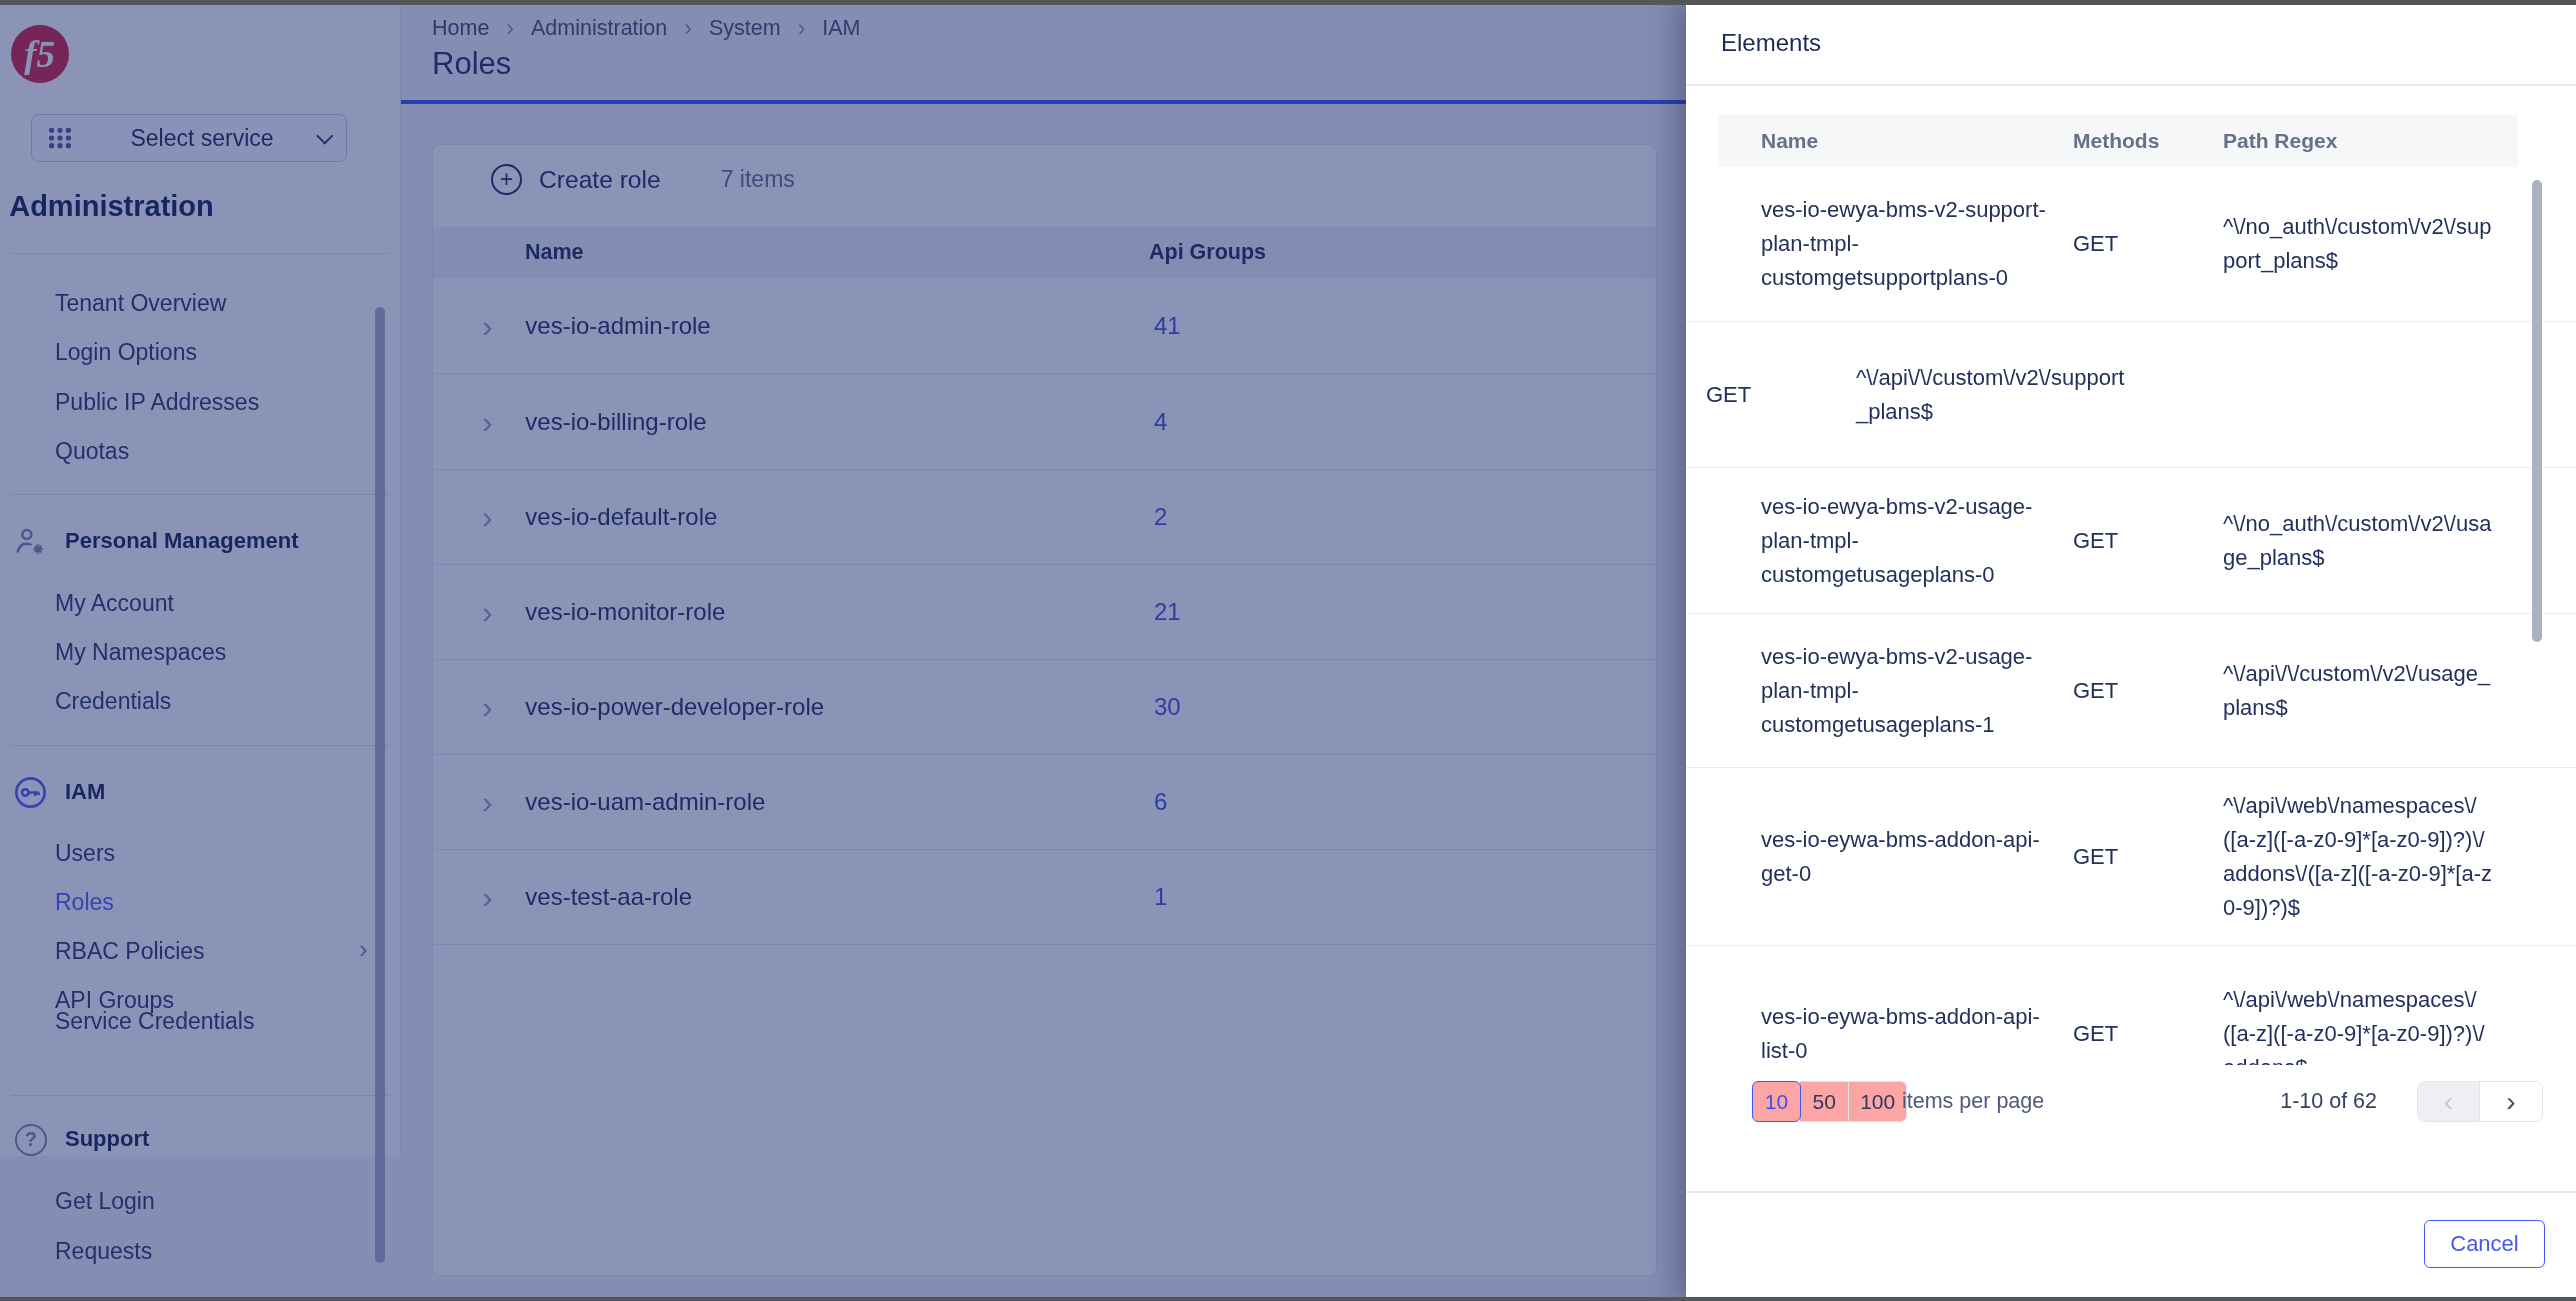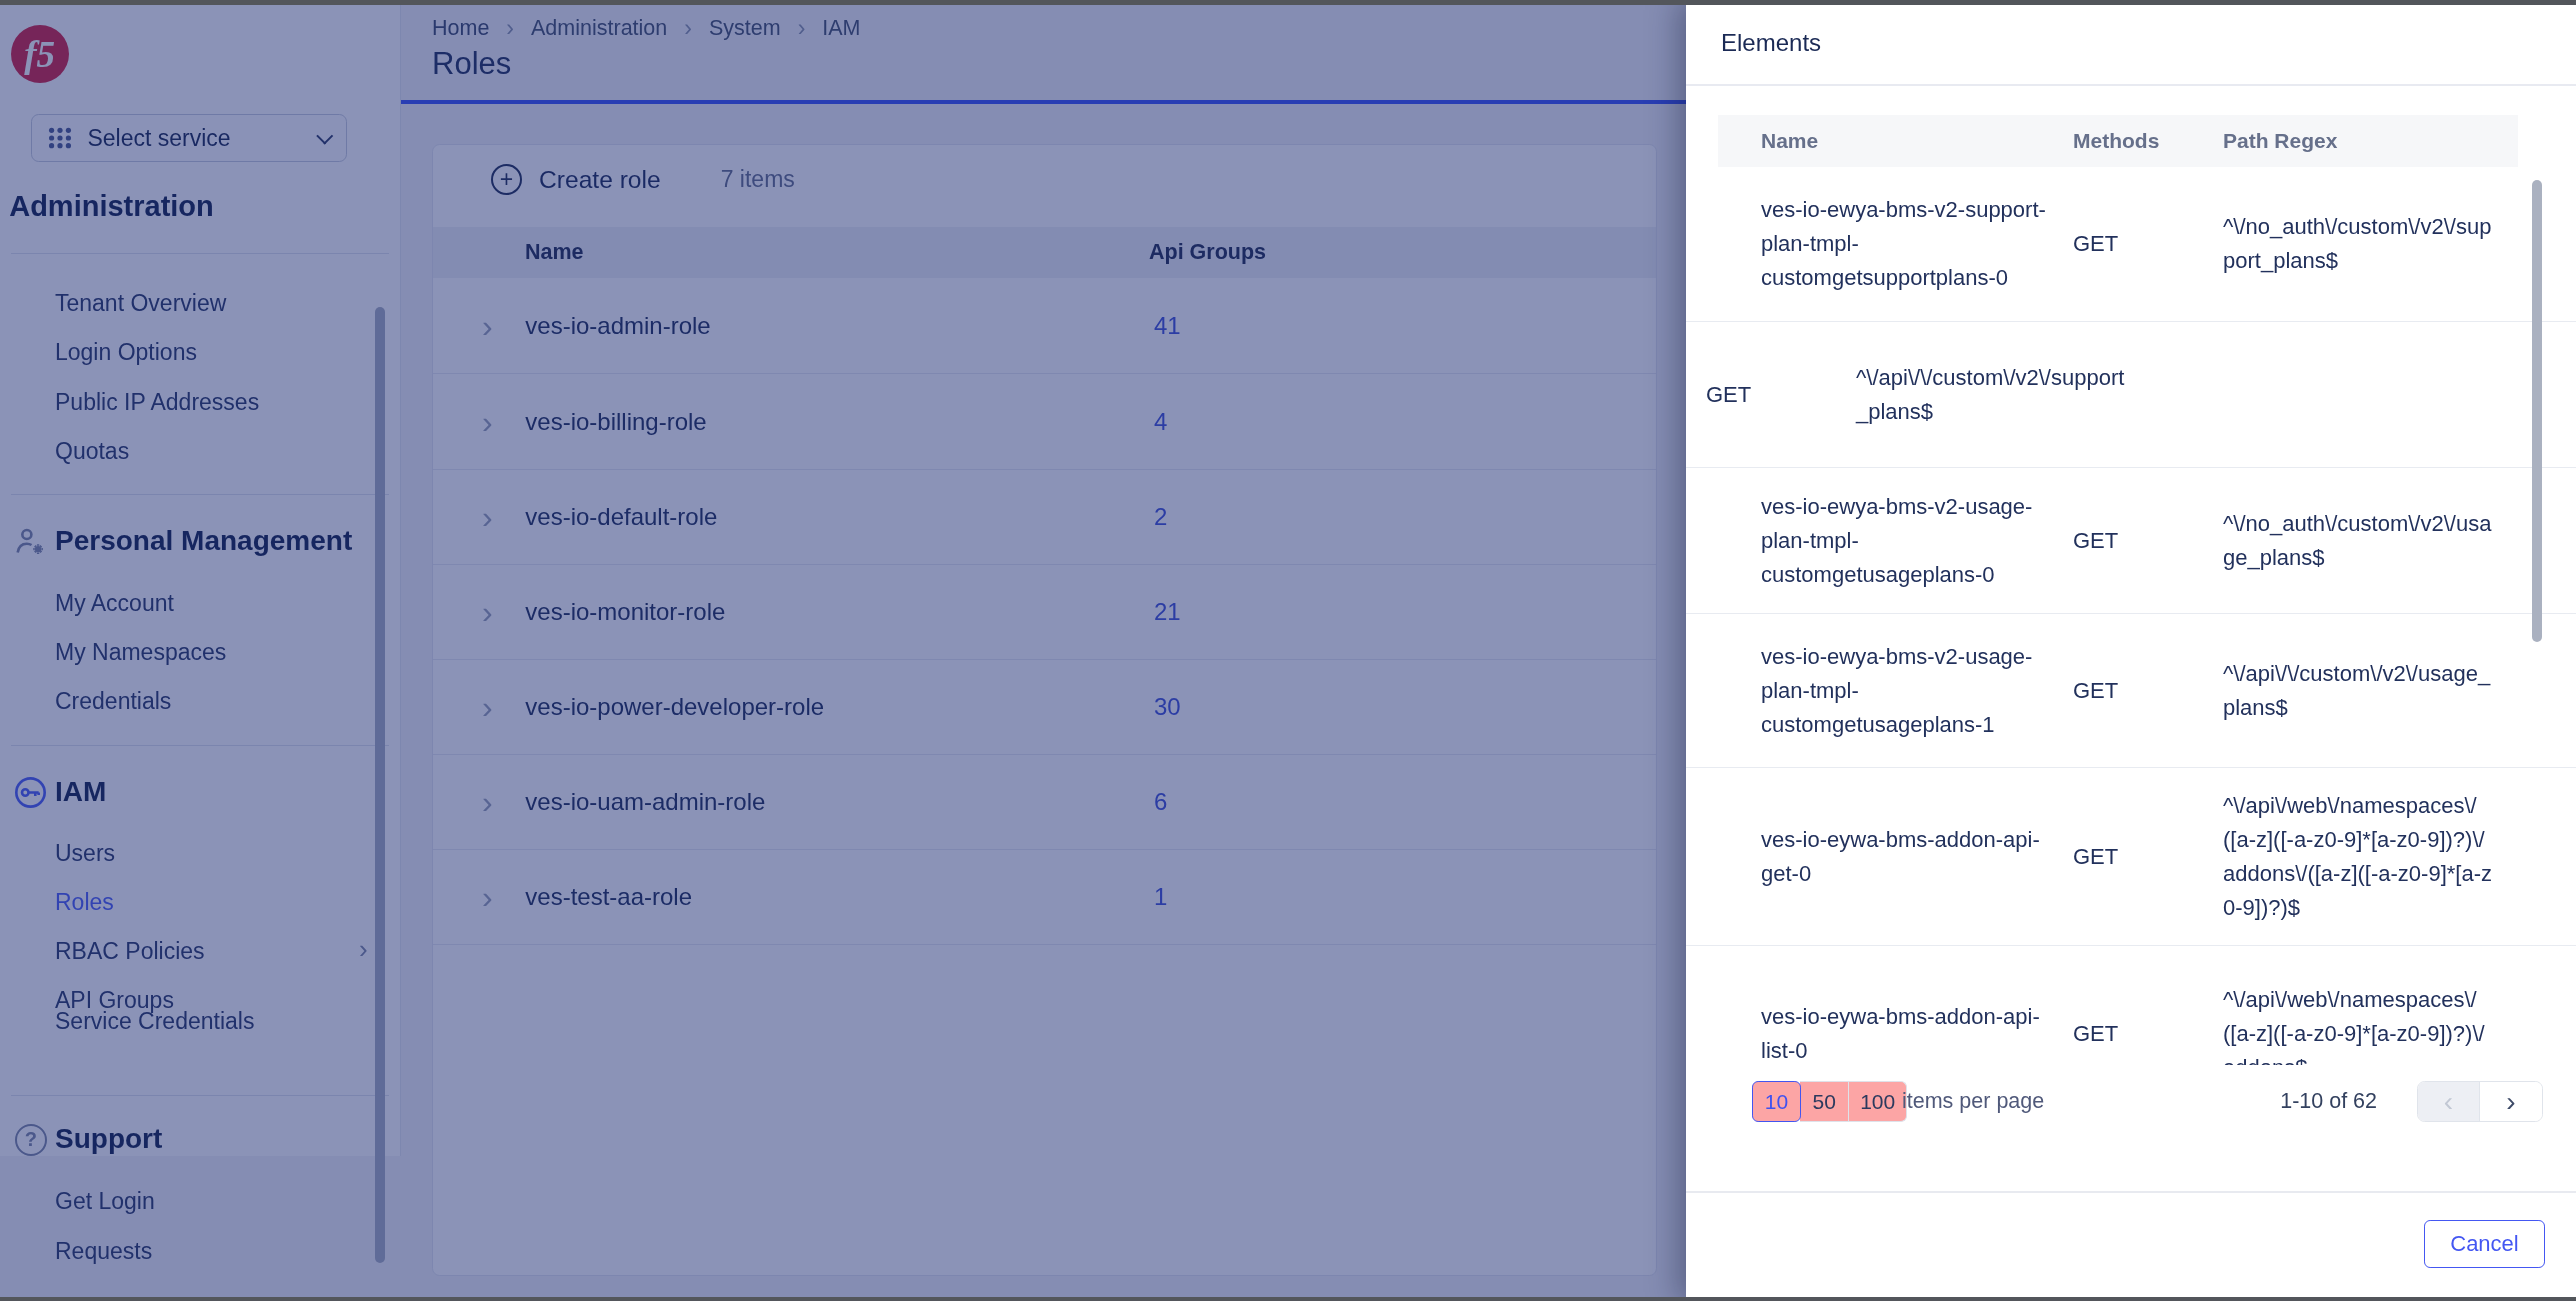--- a/index.html
+++ b/index.html
@@ -8,27 +8,27 @@
 
   
   .edge{position:absolute;left:0;width:2576px;height:4.6px;background:#53565b;z-index:300;}
 
   
   .sidebar{position:absolute;left:0;top:0;width:401px;height:1156px;background:#ffffff;z-index:10;border-right:0.8px solid #e3e6ee;}
   .logo{position:absolute;left:10.7px;top:25px;width:58px;height:58px;border-radius:50%;background:#d42343;color:#fff;
         display:flex;align-items:center;justify-content:center;font-family:"Liberation Serif","DejaVu Serif",serif;
         font-style:italic;font-weight:700;font-size:37px;}
   .svc{position:absolute;left:31px;top:114px;width:316px;height:48px;border:1.5px solid #c7cddc;border-radius:7.7px;
-       display:flex;align-items:center;padding:0 15.4px;background:#fdfdfe;}
+       display:flex;align-items:center;padding:0 15.4px;background:#fdfdfe;gap:43px;}
   .svc-label{font-size:23px;color:#1b2a55;margin-left:14px;flex:1;}
   .chev-down{width:11.5px;height:11.5px;border-right:2.3px solid #2c3a66;border-bottom:2.3px solid #2c3a66;transform:rotate(45deg);margin-top:-4.6px;}
   .side-title{position:absolute;left:9.2px;top:190px;font-size:29px;font-weight:700;color:#142450;}
   .sdivider{position:absolute;left:10.7px;width:378px;height:0.8px;background:#dfe3ec;}
   .nav-item{position:absolute;left:55px;height:34px;line-height:34px;font-size:23px;color:#2b3a68;white-space:nowrap;}
-  .nav-head{position:absolute;left:55px;height:35px;line-height:35px;font-size:28px;font-weight:700;color:#152550;white-space:nowrap;}
+  .nav-head{position:absolute;left:65px;height:35px;line-height:35px;font-size:22px;font-weight:700;color:#152550;white-space:nowrap;}
   .nav-item.active{color:#4c5ff5;}
   .sub-chev{position:absolute;left:359px;font-size:26px;color:#7e89a6;height:34px;line-height:31px;}
   .side-icon{position:absolute;left:12.3px;width:37px;height:37px;display:flex;align-items:center;justify-content:center;}
   .q-circle{width:32px;height:32px;border:2.3px solid #7e89a6;border-radius:50%;color:#7e89a6;font-size:20px;font-weight:700;
             display:flex;align-items:center;justify-content:center;}
   .sscroll{position:absolute;left:375px;top:307px;width:10px;height:956px;border-radius:5.4px;background:#a7aec0;}
 
   
   .main{position:absolute;left:401px;top:0;width:1285px;height:1302px;background:#f2f3f7;z-index:10;}
   .crumbs{position:absolute;left:31px;top:15.4px;display:flex;align-items:center;font-size:21.5px;color:#44526f;}

